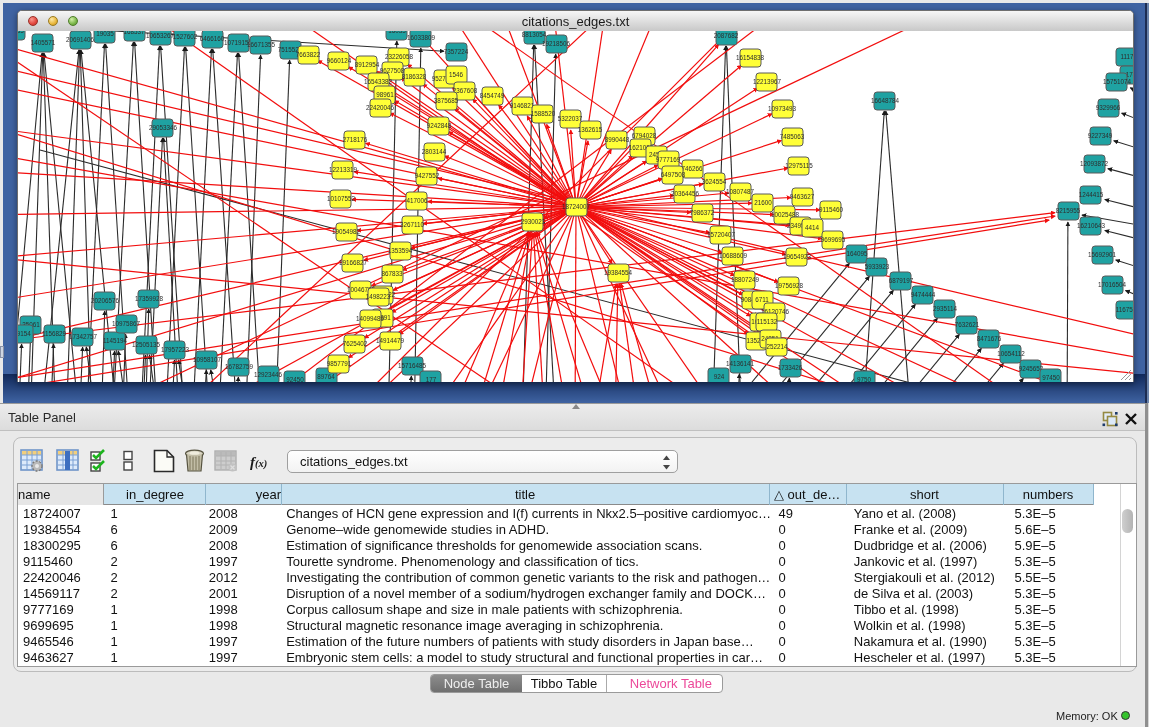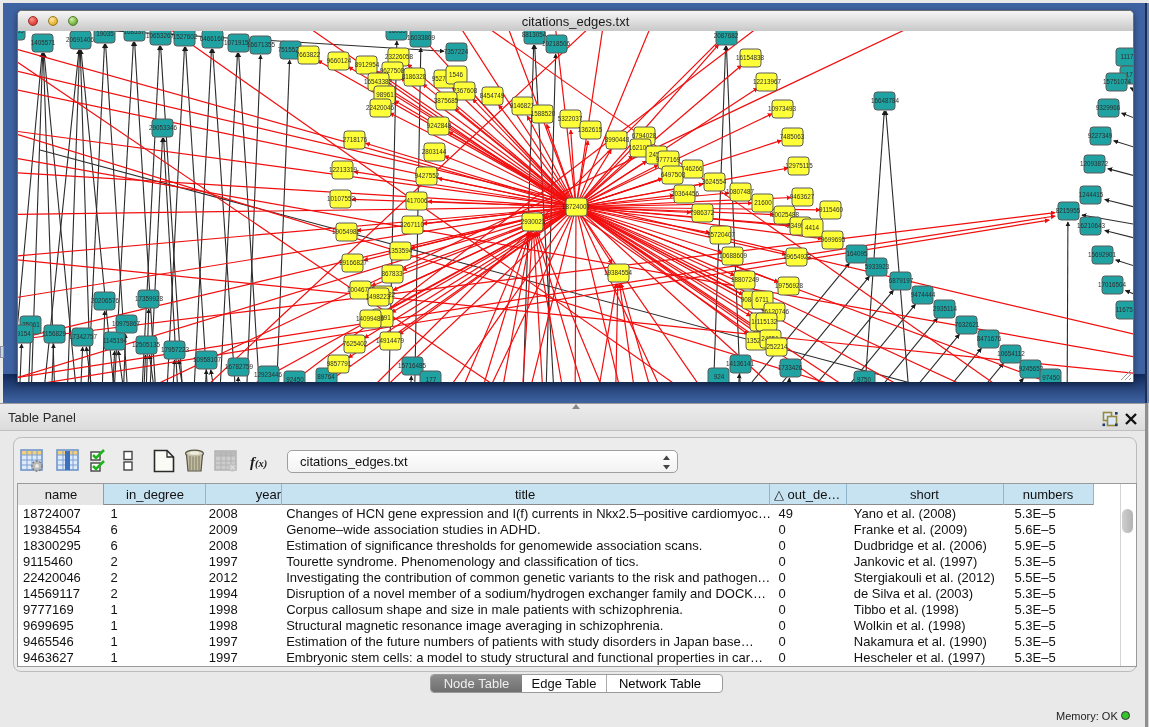--- a/index.html
+++ b/index.html
@@ -618,21 +618,21 @@
     <path d="M4.5 0.5 L8 5 H1 z" fill="#444"></path>
       <path d="M4.5 14.5 L8 10 H1 z" fill="#444"></path>
   </svg>
 </div>
 
 <div class="abs" style="left:17px;top:483px;width:1120px;height:184px;background:#fff;border:1px solid #9a9a9a">
 
   <div class="abs" style="left:0;top:0;width:1075px;height:21px;background:#c7e2f1;border-bottom:1px solid #8a8a8a"></div>
   <div class="abs" style="left:0;top:0;width:86px;height:21px;background:#e6e6e6;border-right:1px solid #9a9a9a"></div>
   <div class="abs" style="left:0;top:0;width:1075px;height:21px;font-size:13px;color:#111">
-    <span class="abs" style="left:0;width:86px;text-align:center;top:3px">name</span>
+    <span class="abs" style="left:0;width:86px;top:3px">name</span>
     <span class="abs" style="left:87px;width:100px;text-align:center;top:3px">in_degree</span>
     <span class="abs" style="left:187px;width:76px;text-align:right;top:3px">year</span>
     <span class="abs" style="left:263px;width:488px;text-align:center;top:3px">title</span>
     <span class="abs" style="left:756px;top:3px">△ out_de…</span>
     <span class="abs" style="left:828px;width:157px;text-align:center;top:3px">short</span>
     <span class="abs" style="left:985px;width:90px;text-align:center;top:3px">numbers</span>
   </div>
   <div class="abs" style="left:187px;top:0;width:1px;height:21px;background:#8fb6cd"></div>
   <div class="abs" style="left:263px;top:0;width:1px;height:21px;background:#8fb6cd"></div>
   <div class="abs" style="left:751px;top:0;width:1px;height:21px;background:#8fb6cd"></div>
@@ -657,21 +657,21 @@
           <td style="padding:0 0 0 3px;white-space:nowrap;overflow:hidden;height:16px">2008</td>
           <td style="padding:0 0 0 4px;white-space:nowrap;overflow:hidden;height:16px">Changes of HCN gene expression and I(f) currents in Nkx2.5–positive cardiomyoc…</td>
           <td style="padding:0 0 0 6px;white-space:nowrap;overflow:hidden;height:16px">49</td>
           <td style="padding:0 0 0 4px;white-space:nowrap;overflow:hidden;height:16px">Yano et al. (2008)</td>
           <td style="padding:0 0 0 7px;white-space:nowrap;overflow:hidden;height:16px">5.3E–5</td>
         </tr>
         <tr>
           <td style="padding:0 0 0 5px;white-space:nowrap;overflow:hidden;height:16px">19384554</td>
           <td style="padding:0 0 0 5px;white-space:nowrap;overflow:hidden;height:16px">6</td>
           <td style="padding:0 0 0 3px;white-space:nowrap;overflow:hidden;height:16px">2009</td>
-          <td style="padding:0 0 0 4px;white-space:nowrap;overflow:hidden;height:16px">Genome–wide association studies in ADHD.</td>
+          <td style="padding:0 0 0 4px;white-space:nowrap;overflow:hidden;height:16px">Genome–wide genomewide studies in ADHD.</td>
           <td style="padding:0 0 0 6px;white-space:nowrap;overflow:hidden;height:16px">0</td>
           <td style="padding:0 0 0 4px;white-space:nowrap;overflow:hidden;height:16px">Franke et al. (2009)</td>
           <td style="padding:0 0 0 7px;white-space:nowrap;overflow:hidden;height:16px">5.6E–5</td>
         </tr>
         <tr>
           <td style="padding:0 0 0 5px;white-space:nowrap;overflow:hidden;height:16px">18300295</td>
           <td style="padding:0 0 0 5px;white-space:nowrap;overflow:hidden;height:16px">6</td>
           <td style="padding:0 0 0 3px;white-space:nowrap;overflow:hidden;height:16px">2008</td>
           <td style="padding:0 0 0 4px;white-space:nowrap;overflow:hidden;height:16px">Estimation of significance thresholds for genomewide association scans.</td>
           <td style="padding:0 0 0 6px;white-space:nowrap;overflow:hidden;height:16px">0</td>
@@ -692,21 +692,21 @@
           <td style="padding:0 0 0 5px;white-space:nowrap;overflow:hidden;height:16px">2</td>
           <td style="padding:0 0 0 3px;white-space:nowrap;overflow:hidden;height:16px">2012</td>
           <td style="padding:0 0 0 4px;white-space:nowrap;overflow:hidden;height:16px">Investigating the contribution of common genetic variants to the risk and pathogen…</td>
           <td style="padding:0 0 0 6px;white-space:nowrap;overflow:hidden;height:16px">0</td>
           <td style="padding:0 0 0 4px;white-space:nowrap;overflow:hidden;height:16px">Stergiakouli et al. (2012)</td>
           <td style="padding:0 0 0 7px;white-space:nowrap;overflow:hidden;height:16px">5.5E–5</td>
         </tr>
         <tr>
           <td style="padding:0 0 0 5px;white-space:nowrap;overflow:hidden;height:16px">14569117</td>
           <td style="padding:0 0 0 5px;white-space:nowrap;overflow:hidden;height:16px">2</td>
-          <td style="padding:0 0 0 3px;white-space:nowrap;overflow:hidden;height:16px">1994</td>
+          <td style="padding:0 0 0 3px;white-space:nowrap;overflow:hidden;height:16px">2001</td>
           <td style="padding:0 0 0 4px;white-space:nowrap;overflow:hidden;height:16px">Disruption of a novel member of a sodium/hydrogen exchanger family and DOCK…</td>
           <td style="padding:0 0 0 6px;white-space:nowrap;overflow:hidden;height:16px">0</td>
           <td style="padding:0 0 0 4px;white-space:nowrap;overflow:hidden;height:16px">de Silva et al. (2003)</td>
           <td style="padding:0 0 0 7px;white-space:nowrap;overflow:hidden;height:16px">5.3E–5</td>
         </tr>
         <tr>
           <td style="padding:0 0 0 5px;white-space:nowrap;overflow:hidden;height:16px">9777169</td>
           <td style="padding:0 0 0 5px;white-space:nowrap;overflow:hidden;height:16px">1</td>
           <td style="padding:0 0 0 3px;white-space:nowrap;overflow:hidden;height:16px">1998</td>
           <td style="padding:0 0 0 4px;white-space:nowrap;overflow:hidden;height:16px">Corpus callosum shape and size in male patients with schizophrenia.</td>
@@ -743,20 +743,20 @@
         </tr>
   </tbody>
     </table>
 
   <div class="abs" style="left:1102px;top:0;width:1px;height:182px;background:#d4d4d4"></div>
   <div class="abs" style="left:1104px;top:25px;width:11px;height:24px;background:linear-gradient(90deg,#cfcfcf,#b3b3b3);border-radius:6px"></div>
 </div>
 
 <div class="abs" style="left:430px;top:674px;width:293px;height:19px;border:1px solid #9a9a9a;border-radius:4px;background:#fff;font-size:13px">
   <div class="abs" style="left:0;top:0;width:91px;height:17px;background:linear-gradient(#8d8d8d,#6f6f6f);border-radius:3px 0 0 3px;color:#efefef;text-align:center;line-height:17px">Node Table</div>
-  <div class="abs" style="left:91px;top:0;width:85px;height:17px;border-right:1px solid #aaa;color:#111;text-align:center;line-height:17px">Edge Table</div>
-  <div class="abs" style="left:177px;top:0;width:104px;height:17px;color:#000000;text-align:center;line-height:17px">Network Table</div>
+  <div class="abs" style="left:91px;top:0;width:85px;height:17px;border-right:1px solid #aaa;color:#111;text-align:center;line-height:17px">Tibbo Table</div>
+  <div class="abs" style="left:177px;top:0;width:104px;height:17px;color:#ec4899;text-align:right;line-height:17px">Network Table</div>
 </div>
 
 <div class="abs" style="left:1056px;top:710px;font-size:11px;color:#222">Memory: OK</div>
 <div class="abs" style="left:1121px;top:711px;width:9px;height:9px;border-radius:50%;background:#35c42c;border:1.5px solid #333"></div>
 <div class="abs" style="left:1145px;top:403px;width:3px;height:324px;background:#8f8f8f"></div>
 <div class="abs" style="left:1148px;top:403px;width:1px;height:324px;background:#d8d8d8"></div>
 
 </body></html>

